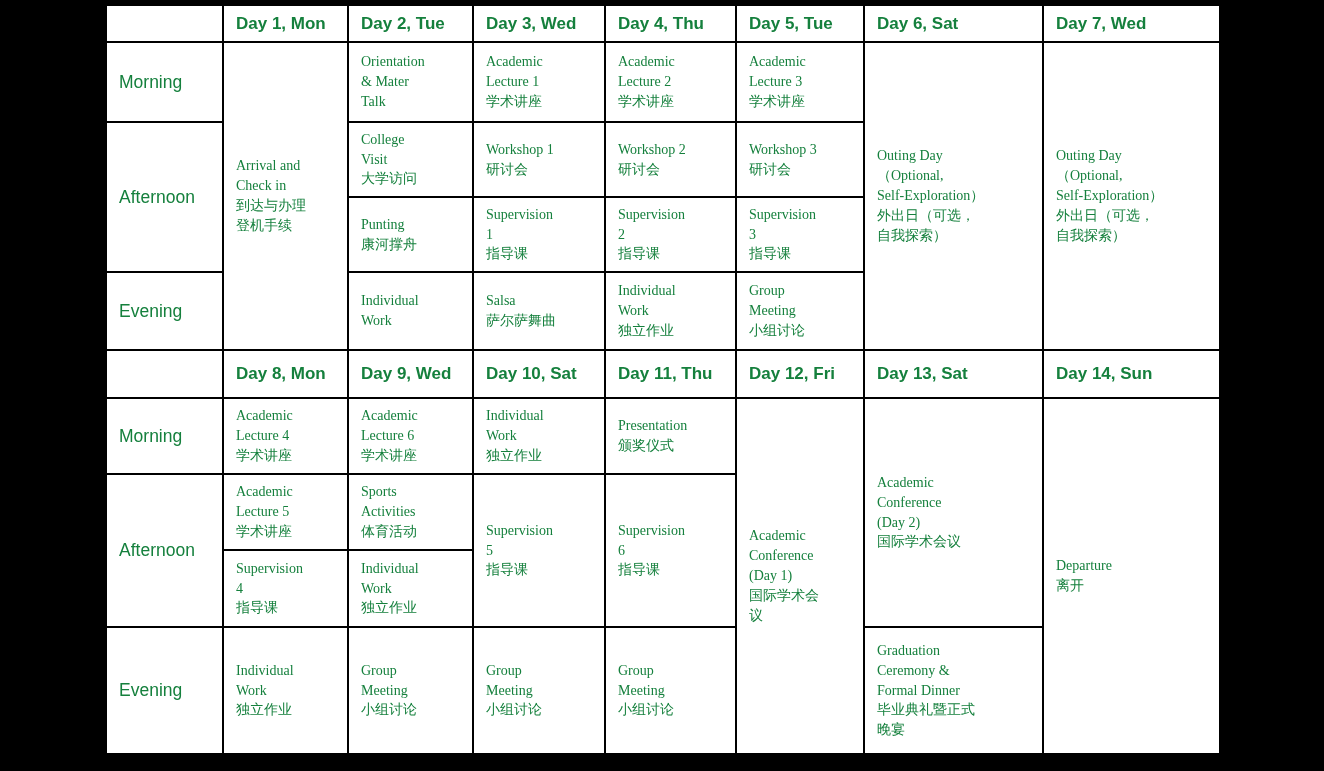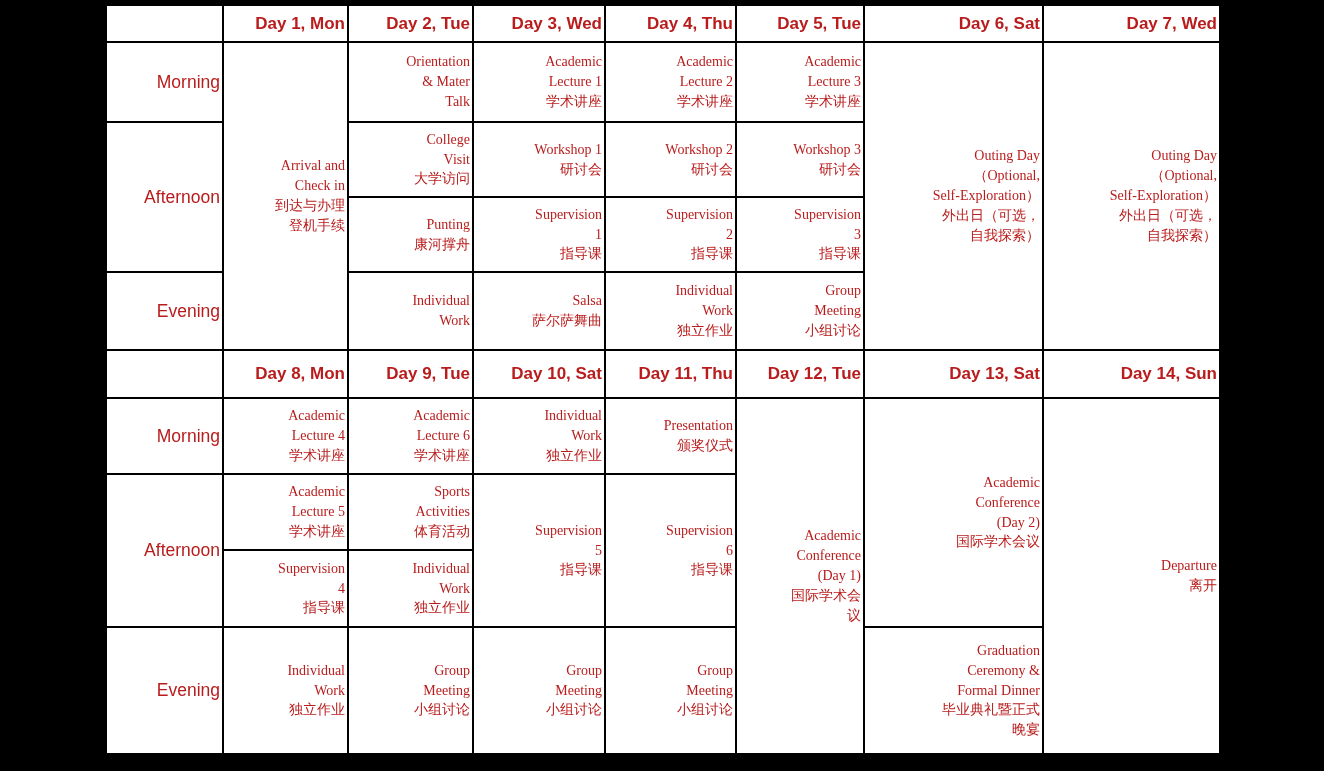--- a/index.html
+++ b/index.html
@@ -20,24 +20,24 @@
     left: 105px;
     top: 4px;
     width: 1114px;
     border-collapse: collapse;
     table-layout: fixed;
     background: #ffffff;
     border: 2px solid #000000;
   }
   table.schedule td, table.schedule th {
     border: 2px solid #000000;
-    padding: 0 2px;
-    text-align: right;
+    padding: 0 12px;
+    text-align: left;
     vertical-align: middle;
-    color: #b91c1c;
+    color: #15803d;
     overflow: hidden;
   }
   th.day-header, td.corner {
     font-family: "Liberation Sans", "DejaVu Sans", sans-serif;
     font-weight: bold;
     font-size: 17px;
     white-space: nowrap;
   }
   th.row-label {
     font-family: Liberation Sans, sans-serif;
@@ -145,24 +145,24 @@
 Work
 独立作业</td>
       <td class="slot">Group
 Meeting
 小组讨论</td>
     </tr>
 
     <tr style="height:48px">
       <td class="corner"></td>
       <th class="day-header">Day 8, Mon</th>
-      <th class="day-header">Day 9, Tue</th>
+      <th class="day-header">Day 9, Wed</th>
       <th class="day-header">Day 10, Sat</th>
       <th class="day-header">Day 11, Thu</th>
-      <th class="day-header">Day 12, Tue</th>
+      <th class="day-header">Day 12, Fri</th>
       <th class="day-header">Day 13, Sat</th>
       <th class="day-header">Day 14, Sun</th>
     </tr>
 
     <tr style="height:76px">
       <th class="row-label">Morning</th>
       <td class="slot">Academic
 Lecture 4
 学术讲座</td>
       <td class="slot">Academic

